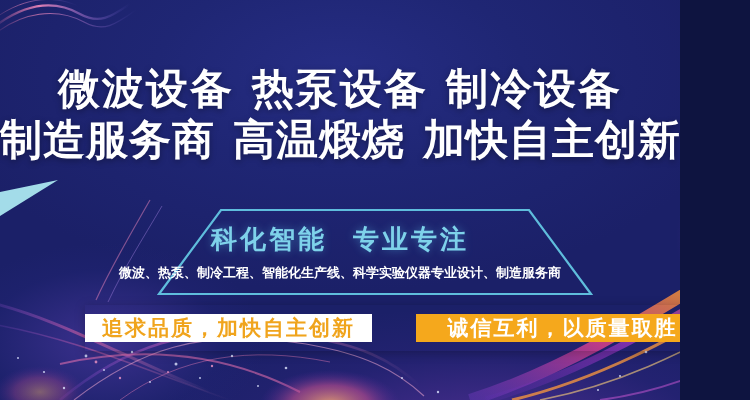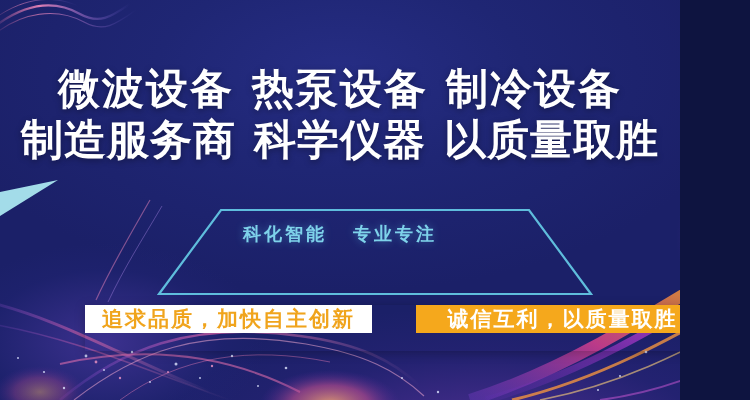--- a/index.html
+++ b/index.html
@@ -44,21 +44,21 @@
   .hl-line.l2{font-size:42px;margin-top:6px;letter-spacing:1px;}
   .hl-gap{display:inline-block;width:18px;}
 
   
   .trap-svg{position:absolute;left:155px;top:208px;width:440px;height:88px;}
 
   .subtitle{
     position:absolute;left:0;right:0;top:222px;
     text-align:center;
     color:#7ed2ea;
-    font-size:18px;
+    font-size:26px;
     font-weight:bold;
     letter-spacing:3px;
     white-space:nowrap;
     text-shadow:0 0 8px rgba(90,190,230,.45);
   }
   .subtitle .sgap{display:inline-block;width:26px;}
 
   .descriptor{
     position:absolute;left:0;right:0;top:264px;
     text-align:center;
@@ -67,21 +67,21 @@
     font-weight:bold;
     letter-spacing:0px;
     white-space:nowrap;
   }
 
   
   .slogans{
     position:absolute;left:85px;top:305px;
     height:46px;
     display:flex;
-    align-items:flex-start;
+    align-items:center;
     box-shadow:0 2px 10px rgba(0,0,0,.25);
   }
   .slogan{
     display:flex;align-items:center;justify-content:center;
     font-size:21px;font-weight:bold;letter-spacing:2px;
     white-space:nowrap;
   }
   .slogan.white-bar{
     background:#ffffff;
     color:#f0a41c;
@@ -197,25 +197,26 @@
     <polygon points="36,2 8,58 12,30" fill="#a3dce9"></polygon>
   </svg>
 
   <svg class="trap-svg" viewBox="0 0 440 88">
     <polygon points="66,86 10,86 10,86" fill="none"></polygon>
     <path d="M66,2 L374,2 L436,86 L4,86 Z" fill="none" stroke="#63c6e3" stroke-width="2.2" opacity=".95"></path>
   </svg>
 
   <div class="headline">
     <div class="hl-line l1"><span>微波设备</span><span class="hl-gap"></span><span>热泵设备</span><span class="hl-gap"></span><span>制冷设备</span></div>
-    <div class="hl-line l2"><span>制造服务商</span><span class="hl-gap"></span><span>科学仪器</span><span class="hl-gap"></span><span>以质量取胜</span></div>
+    <div class="hl-line l2"><span>制造服务商</span><span class="hl-gap"></span><span>高温煅烧</span><span class="hl-gap"></span><span>加快自主创新</span></div>
   </div>
 
   <div class="subtitle"><span>科化智能</span><span class="sgap"></span><span>专业专注</span></div>
 
+  <div class="descriptor">微波、热泵、制冷工程、智能化生产线、科学实验仪器专业设计、制造服务商</div>
 
   <div class="slogans">
     <div class="slogan white-bar">
         <span>追求品质，加快自主创新</span>
       </div>
     <div class="slogan orange-bar">
         <span>诚信互利，以质量取胜</span>
       </div>
   </div>
 

